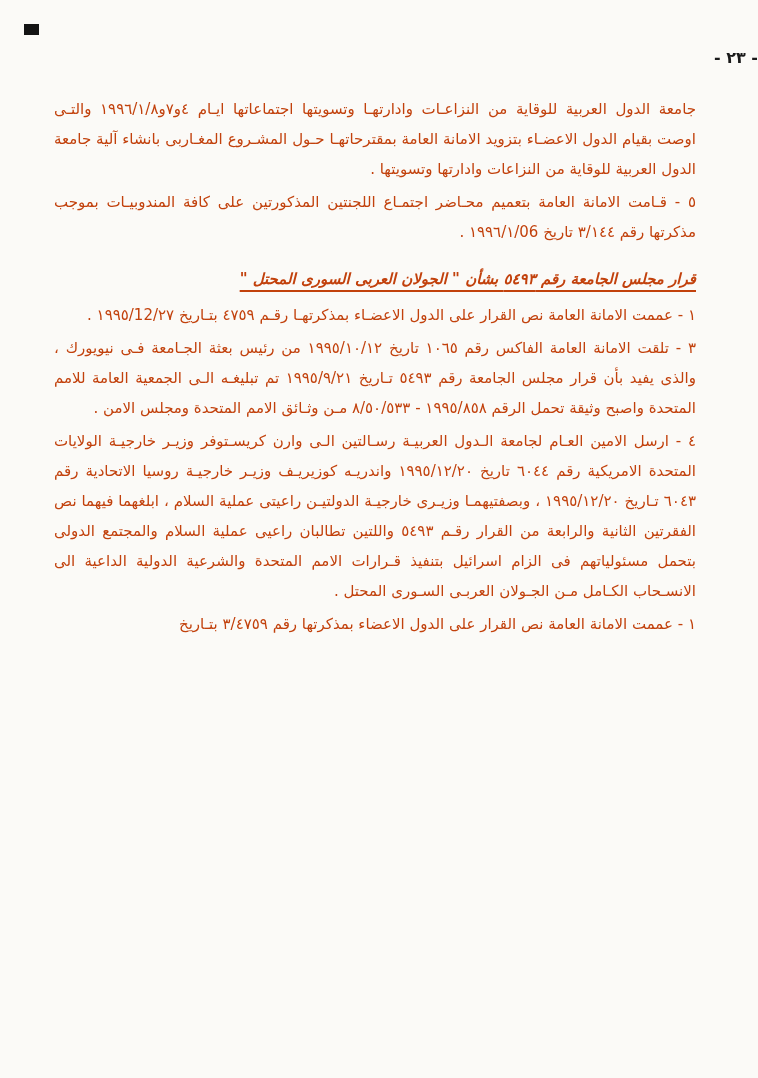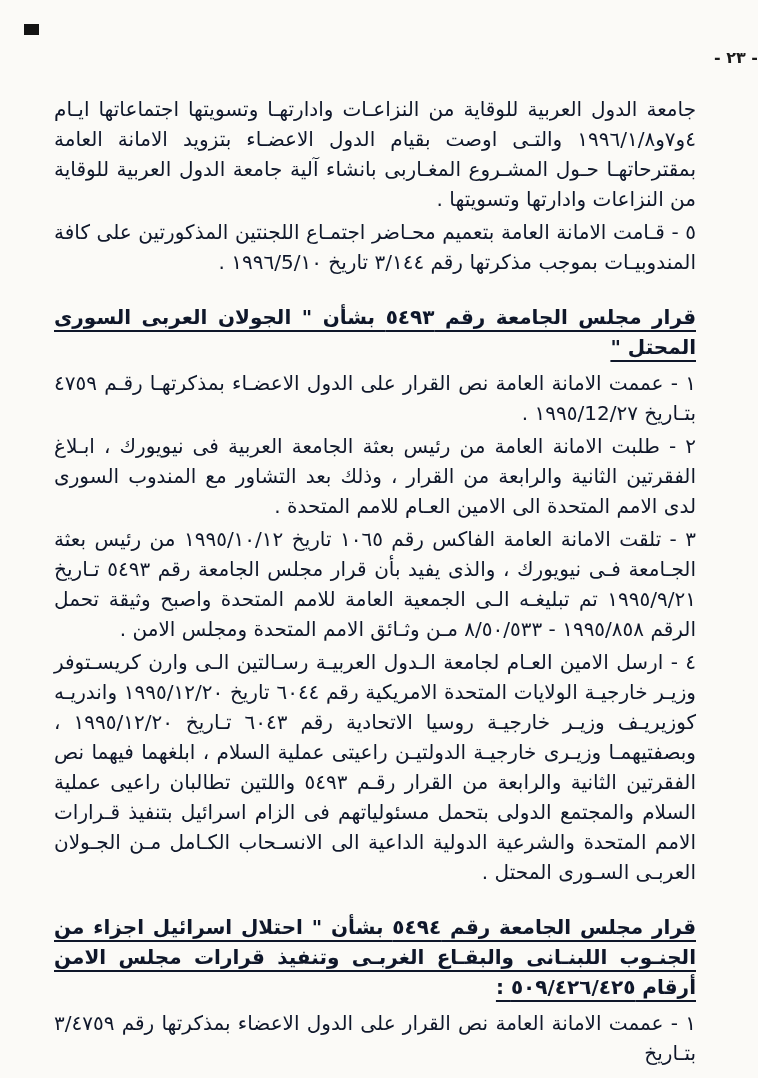--- a/index.html
+++ b/index.html
@@ -37,59 +37,58 @@
     color: #1a1a1a;
     margin-left: 48px;
   }
   .content {
     position: absolute;
     top: 94px;
     right: 62px;
     left: 54px;
   }
   .block {
-    font-size: 20px;
+    font-size: 15px;
     line-height: 30px;
     text-align: justify;
     margin-bottom: 3px;
-    color: #0f172a;
+    color: #c2410c;
   }
   .heading {
     font-weight: bold;
     text-decoration: underline;
     text-decoration-thickness: 1.5px;
     text-underline-offset: 6px;
-    margin-top: 25px;
+    margin-top: 17px;
     margin-bottom: 6px;
+    font-style: italic;
   }
 </style>
 </head>
 <body>
 
 <div class="page">
 
   <div class="scan-mark"></div>
 
   <div class="page-number">- ٢٣ -</div>
 
   <div class="content">
 
     <p class="block">جامعة الدول العربية للوقاية من النزاعـات وادارتهـا وتسويتها اجتماعاتها ايـام ٤و٧و١٩٩٦/١/٨ والتـى اوصت بقيام الدول  الاعضـاء بتزويد الامانة العامة بمقترحاتهـا حـول المشـروع المغـاربى بانشاء آلية جامعة الدول العربية للوقاية من النزاعات وادارتها وتسويتها .</p>
 
-    <p class="block">٥ -  قـامت الامانة العامة بتعميم محـاضر اجتمـاع اللجنتين المذكورتين على كافة المندوبيـات بموجب مذكرتها رقم ٣/١٤٤ تاريخ ١٩٩٦/5/١٠ .</p>
+    <p class="block">٥ -  قـامت الامانة العامة بتعميم محـاضر اجتمـاع اللجنتين المذكورتين على كافة المندوبيـات بموجب مذكرتها رقم ٣/١٤٤ تاريخ ١٩٩٦/١/06 .</p>
 
     <p class="block heading">قرار مجلس الجامعة رقم ٥٤٩٣ بشأن  " الجولان العربى السورى المحتل "</p>
 
     <p class="block">١ -  عممت الامانة العامة نص القرار على الدول الاعضـاء بمذكرتهـا رقـم ٤٧٥٩ بتـاريخ ١٩٩٥/12/٢٧ .</p>
 
-    <p class="block">٢ -  طلبت الامانة العامة  من رئيس بعثة الجامعة العربية فى نيويورك ،  ابـلاغ الفقرتين الثانية والرابعة من القرار ،  وذلك بعد التشاور مع المندوب السورى لدى الامم المتحدة الى الامين العـام للامم المتحدة .</p>
 
     <p class="block">٣ -  تلقت الامانة العامة الفاكس رقم ١٠٦٥ تاريخ ١٩٩٥/١٠/١٢  من رئيس بعثة الجـامعة فـى نيويورك ،  والذى يفيد بأن قرار مجلس الجامعة رقم ٥٤٩٣  تـاريخ ١٩٩٥/٩/٢١ تم تبليغـه الـى الجمعية العامة للامم المتحدة واصبح وثيقة تحمل الرقم ١٩٩٥/٨٥٨ - ٨/٥٠/٥٣٣  مـن وثـائق الامم المتحدة ومجلس الامن .</p>
 
     <p class="block">٤ -  ارسل الامين العـام لجامعة الـدول العربيـة رسـالتين الـى وارن كريسـتوفر وزيـر خارجيـة الولايات المتحدة الامريكية رقم ٦٠٤٤ تاريخ ١٩٩٥/١٢/٢٠ واندريـه كوزيريـف وزيـر خارجيـة روسيا الاتحادية رقم ٦٠٤٣ تـاريخ ١٩٩٥/١٢/٢٠ ،  وبصفتيهمـا وزيـرى خارجيـة الدولتيـن راعيتى عملية السلام ، ابلغهما فيهما نص الفقرتين الثانية والرابعة من القرار  رقـم ٥٤٩٣ واللتين تطالبان راعيى عملية السلام والمجتمع الدولى بتحمل مسئولياتهم فى الزام اسرائيل  بتنفيذ قـرارات الامم المتحدة والشرعية الدولية الداعية الى الانسـحاب الكـامل مـن الجـولان العربـى السـورى المحتل .</p>
 
 
-    <p class="block heading">قرار مجلس الجامعة رقم ٥٤٩٤ بشأن  "  احتلال اسرائيل اجزاء  من الجنـوب اللبنـانى والبقـاع الغربـى وتنفيذ قرارات مجلس الامن أرقام  ٥٠٩/٤٢٦/٤٢٥ :</p>
 
     <p class="block">١ -  عممت الامانة العامة نص القرار على الدول الاعضاء بمذكرتها رقم ٣/٤٧٥٩  بتـاريخ</p>
 
   </div>
 </div>
 
 </body></html>

